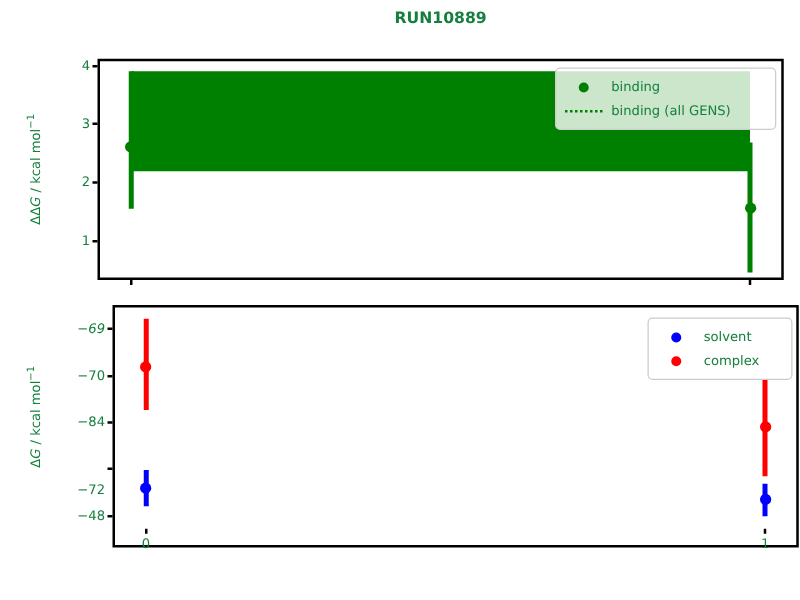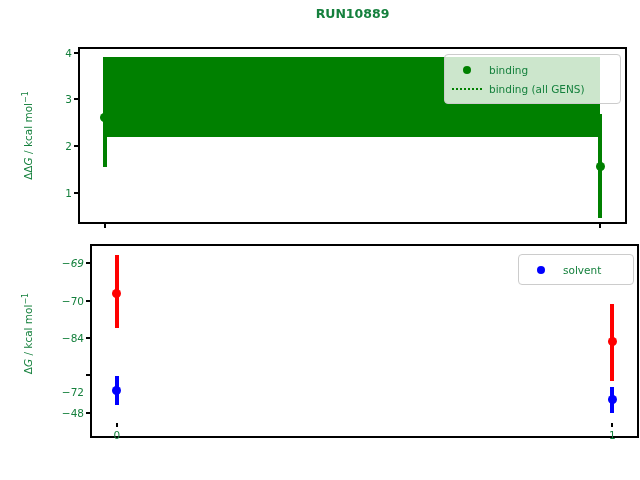--- a/index.html
+++ b/index.html
@@ -77,20 +77,26 @@
     </div>
 
   <div class="axes" id="ax1">
     <div class="legend legend-bottom">
       <div class="legend-row">
         <span class="lg-marker">
             <span class="lg-dot" style="background: rgb(0, 0, 255);"></span>
           </span>
         <span class="lg-label">solvent</span>
       </div>
+      <div class="legend-row">
+        <span class="lg-marker">
+            <span class="lg-dot" style="background: rgb(255, 0, 0);"></span>
+          </span>
+        <span class="lg-label">complex</span>
+      </div>
     </div>
   <div class="ebar" style="left: 22.7727px; width: 4px; top: 130.128px; height: 28.4188px; background: rgb(0, 0, 255);"></div>
       <div class="dot" style="left: 20.2727px; top: 139.838px; background: rgb(0, 0, 255);"></div>
       <div class="ebar" style="left: 518.227px; width: 4px; top: 140.598px; height: 26.1752px; background: rgb(0, 0, 255);"></div>
       <div class="dot" style="left: 515.727px; top: 149.186px; background: rgb(0, 0, 255);"></div>
       <div class="ebar" style="left: 22.7727px; width: 4px; top: 8.97436px; height: 73.2906px; background: rgb(255, 0, 0);"></div>
       <div class="dot" style="left: 20.2727px; top: 42.6154px; background: rgb(255, 0, 0);"></div>
       <div class="ebar" style="left: 518.227px; width: 4px; top: 58.3333px; height: 76.656px; background: rgb(255, 0, 0);"></div>
       <div class="dot" style="left: 515.727px; top: 91.2265px; background: rgb(255, 0, 0);"></div>
       <div class="ytick" style="left: -6px; top: 16.2009px;"></div>

